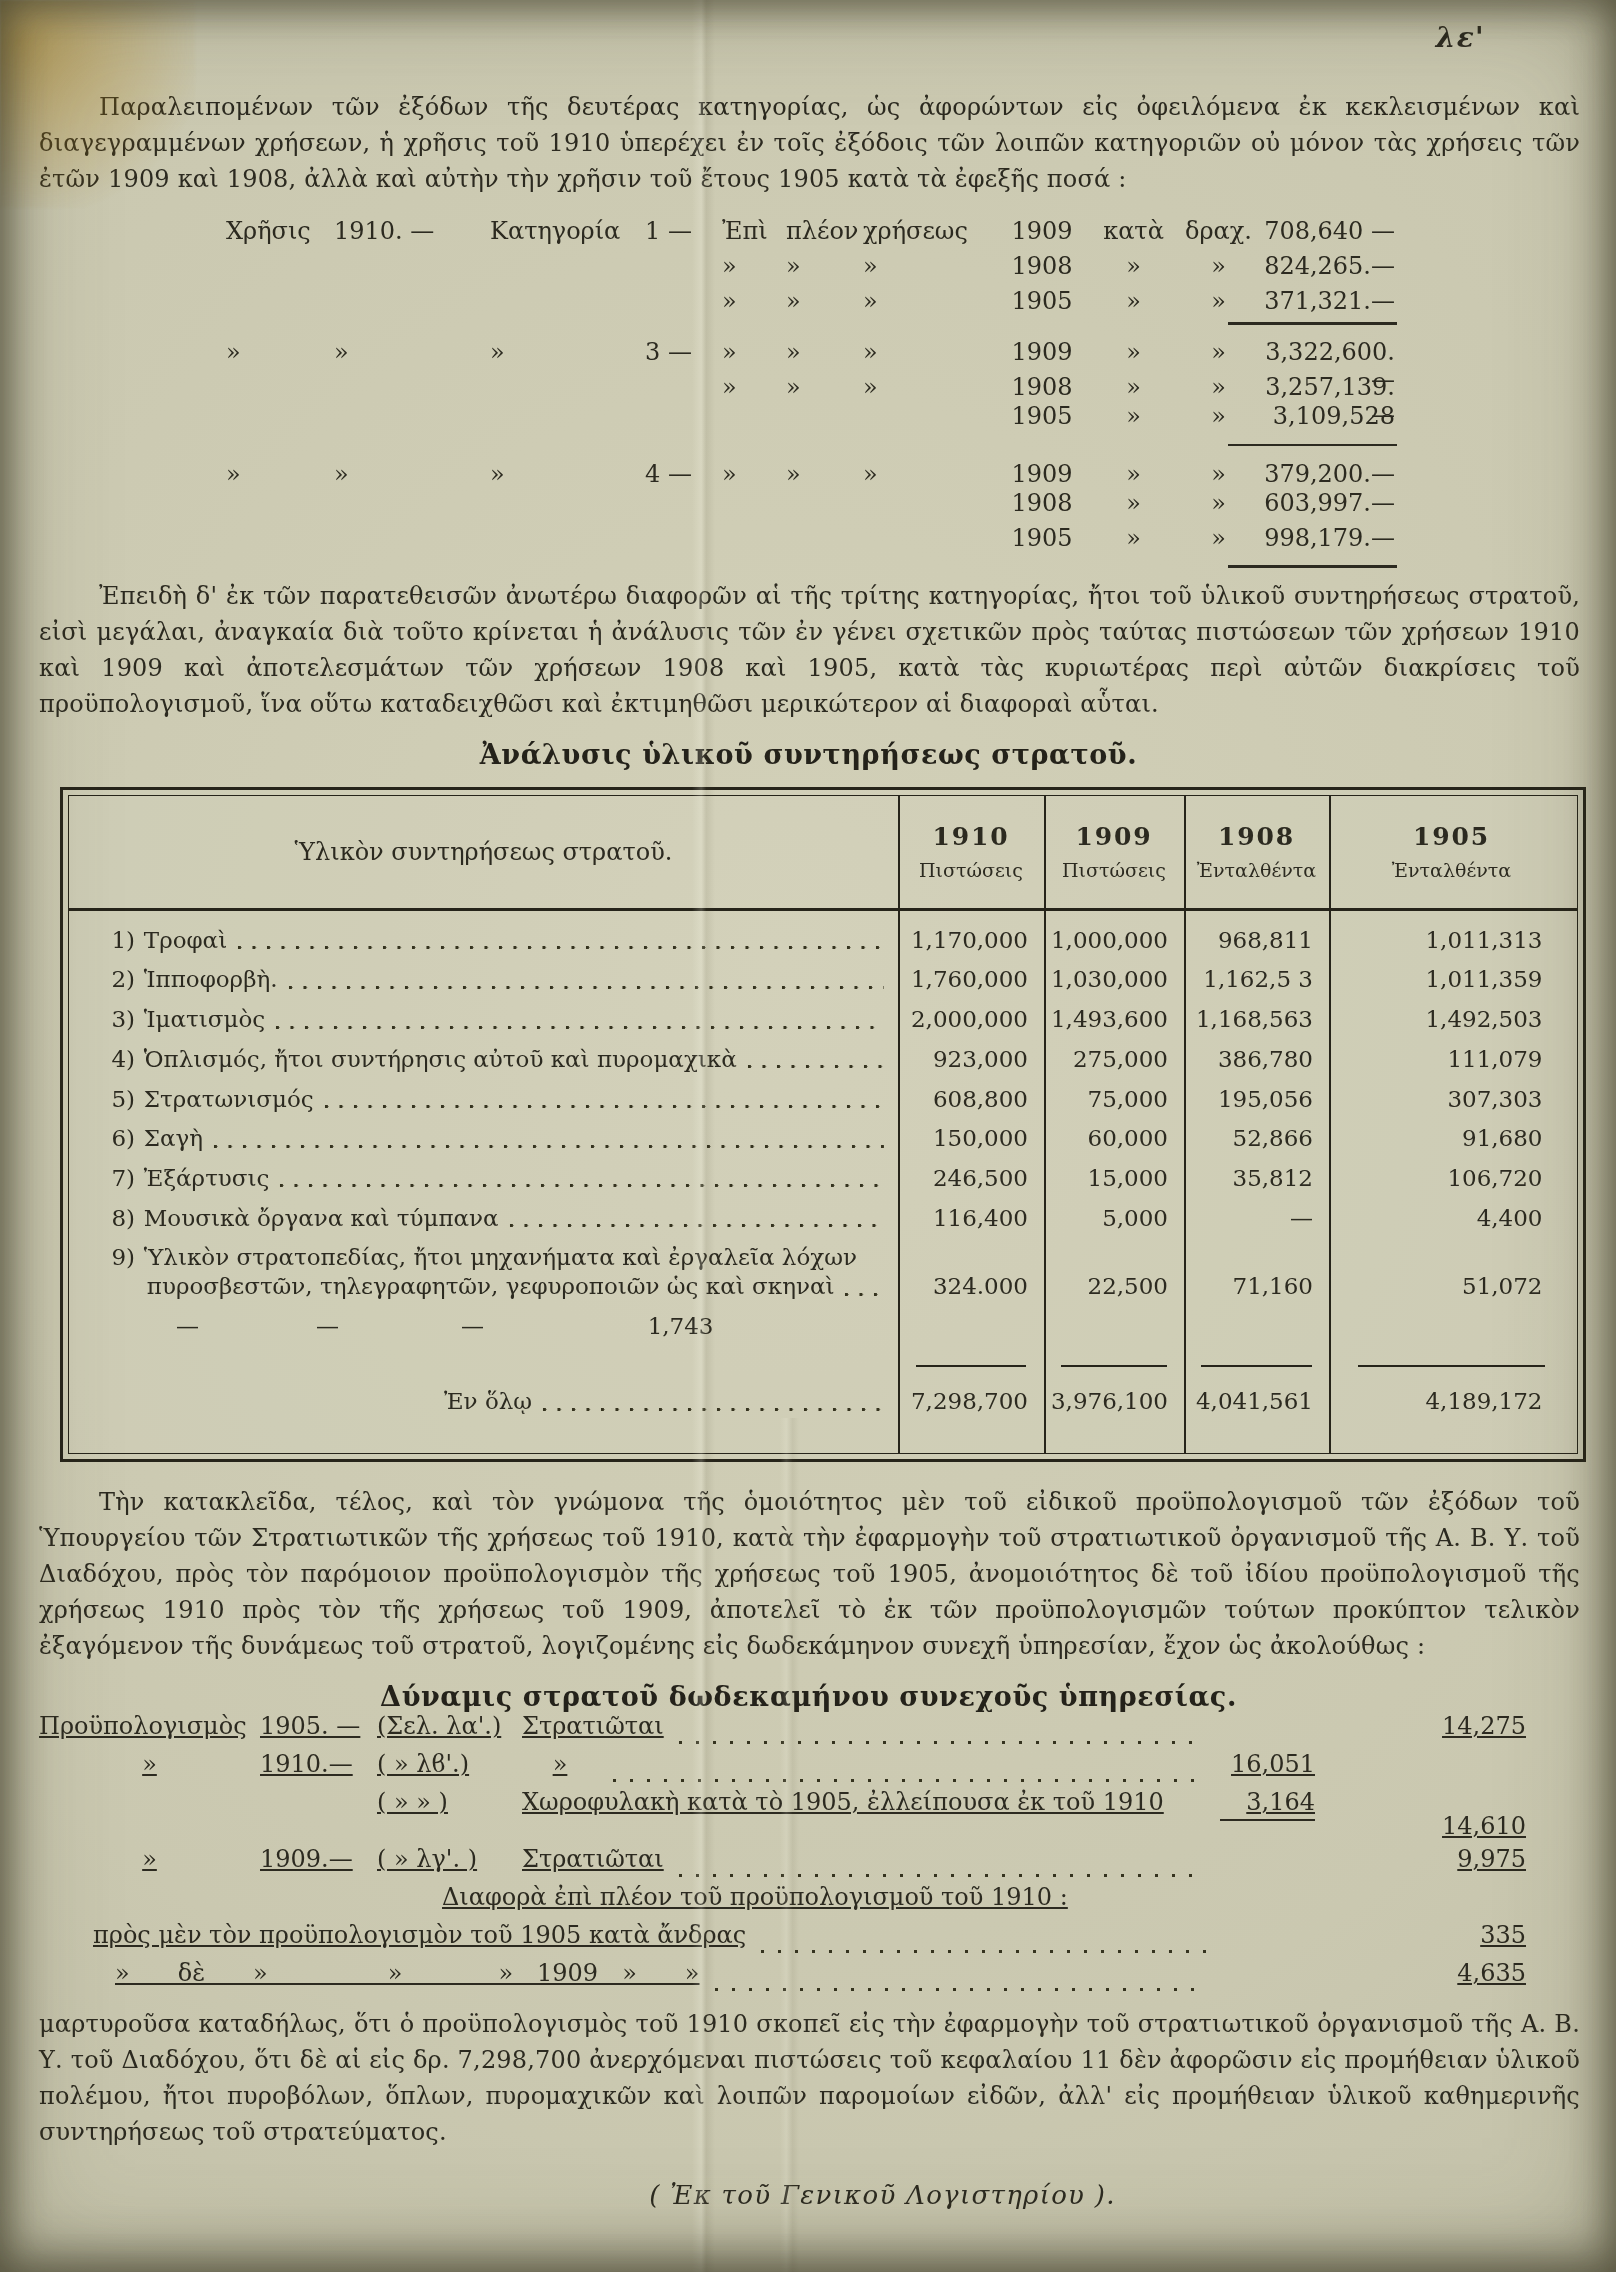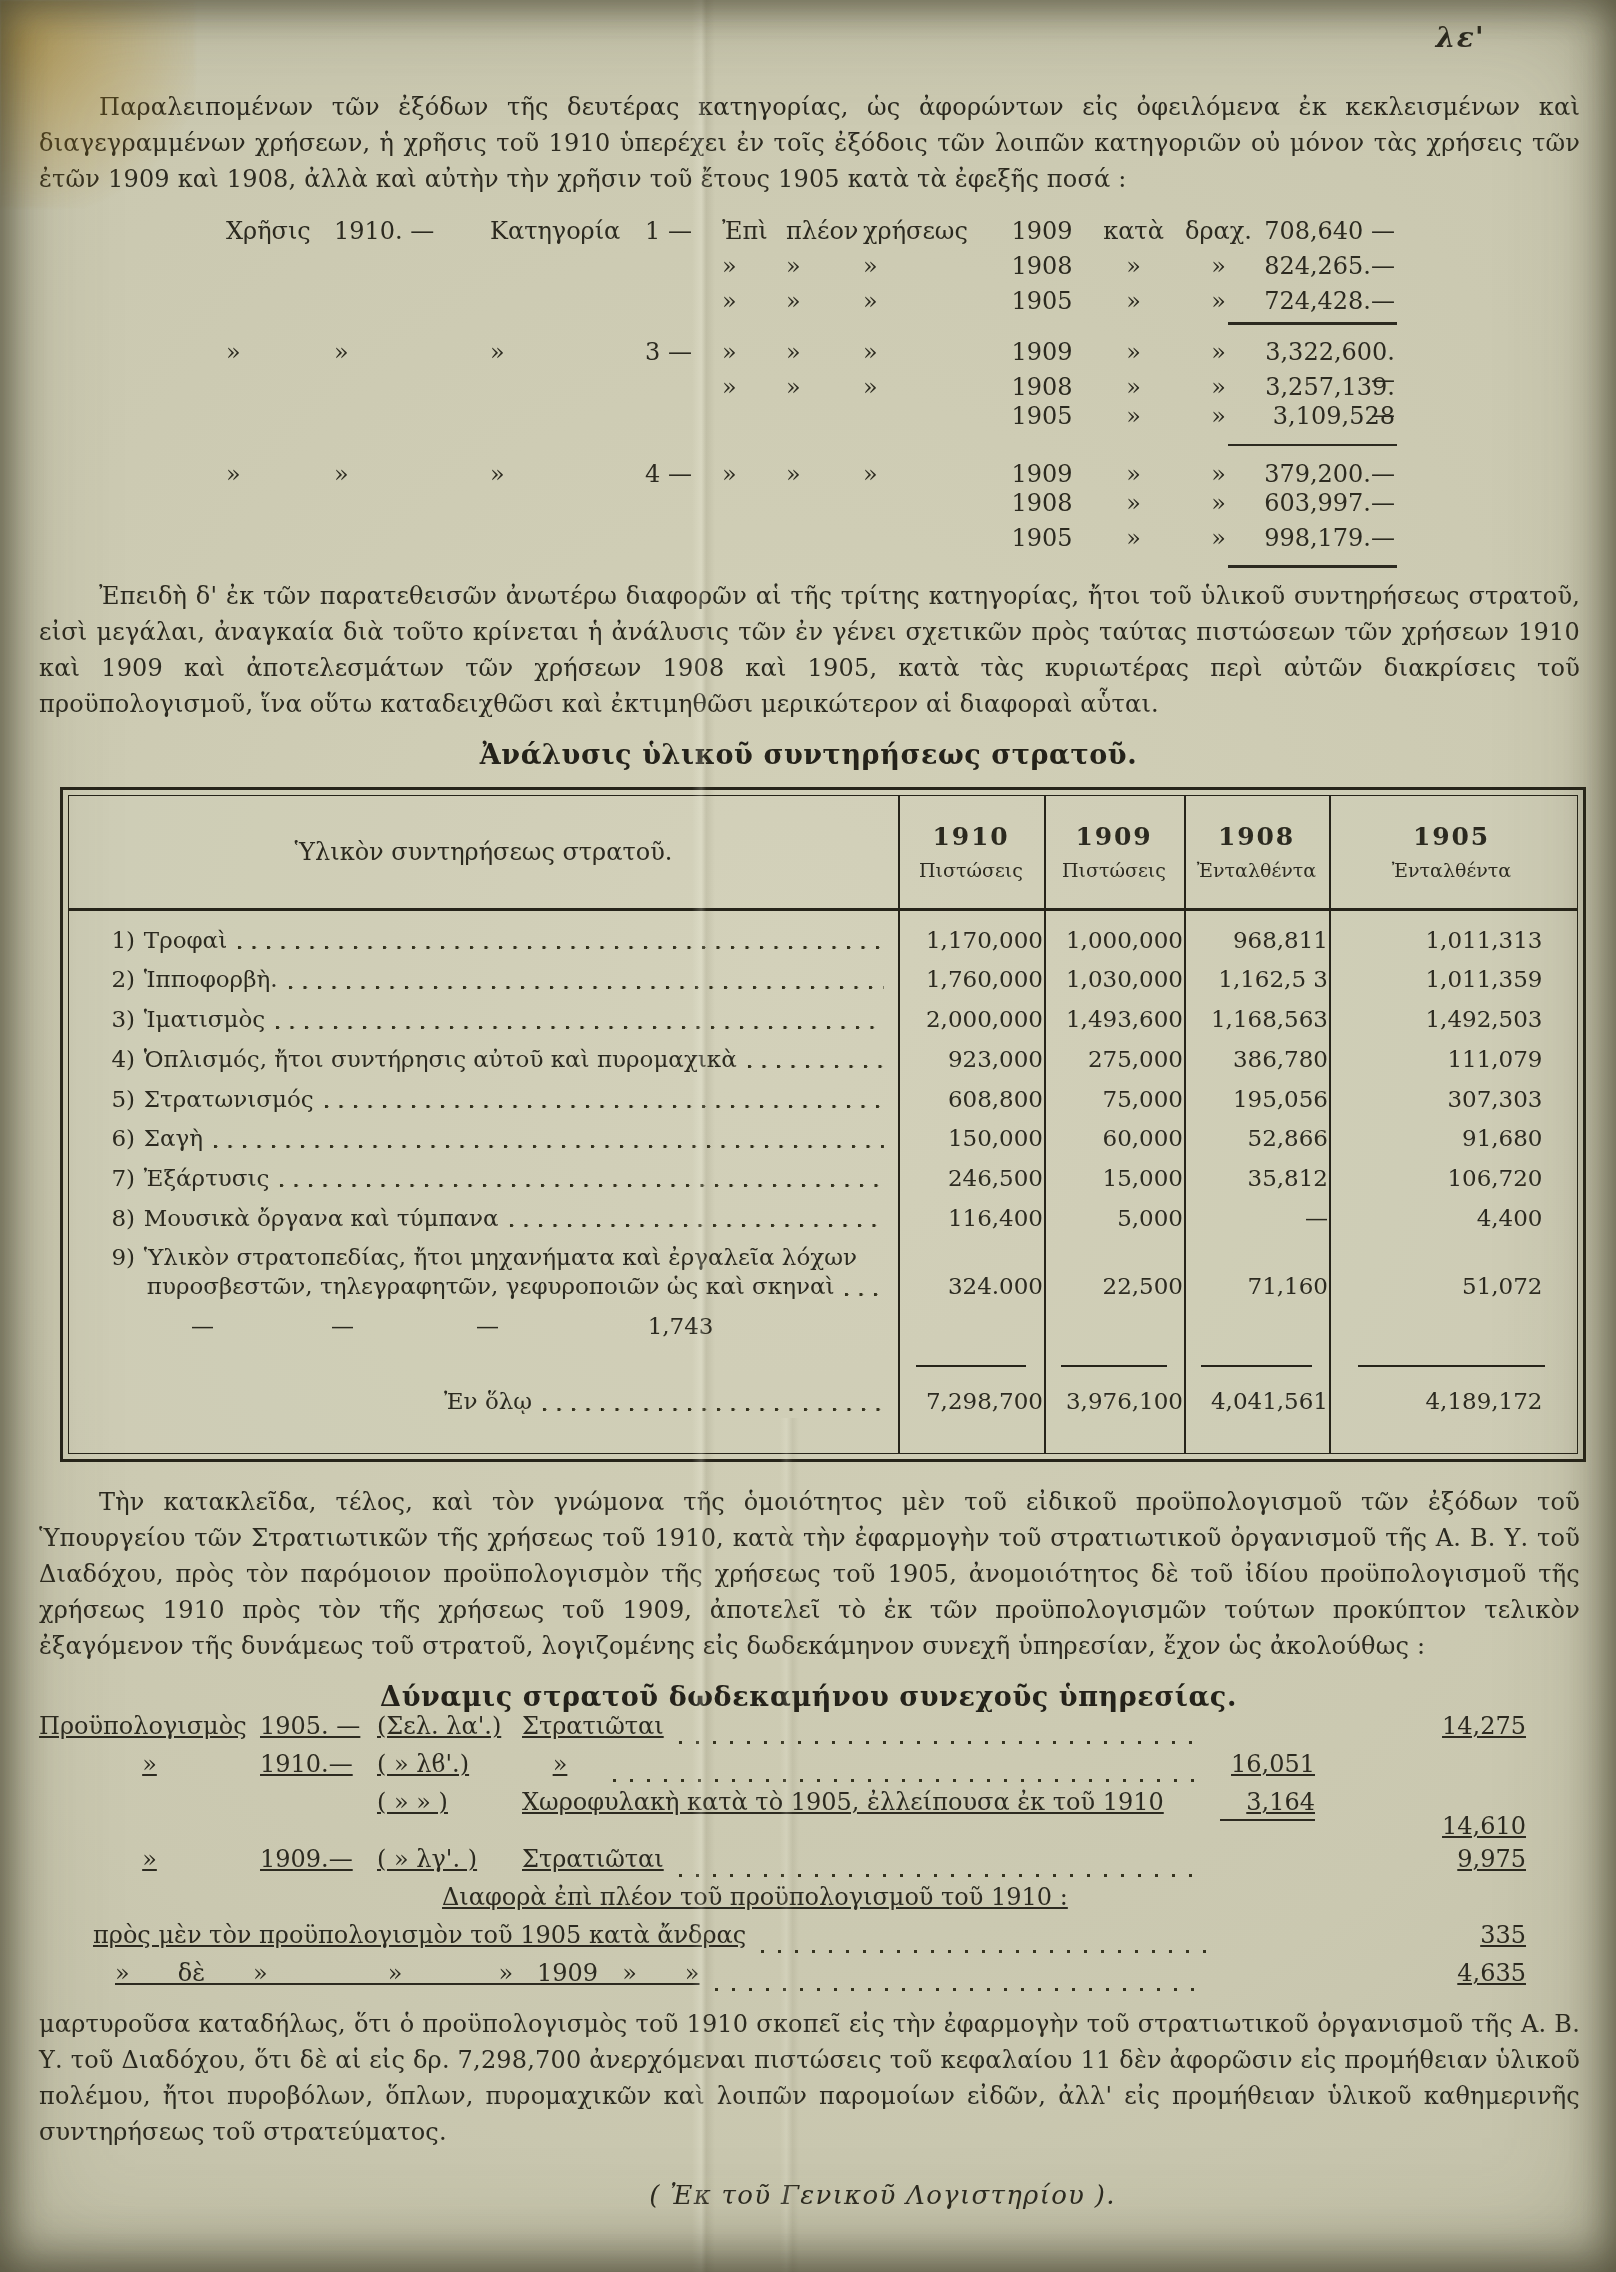--- a/index.html
+++ b/index.html
@@ -65,21 +65,21 @@
   .tbody{padding:15px 0 37px;font-size:23px;position:relative;z-index:2;}
   .trow{display:flex;align-items:flex-end;margin-bottom:10.7px;}
   .tlabelcell{width:829px;flex:none;}
   .lline{display:flex;align-items:baseline;line-height:29px;}
   .lline2{padding-left:69px;}
   .tnum{width:66px;flex:none;text-align:right;}
   .tlabeltext{padding-left:8.8px;}
   .tdots{flex:1;height:5px;margin:0 14px 4.4px 10px;align-self:flex-end;
     background-image:radial-gradient(circle at 2.5px 2.5px,#35331f 1.7px,transparent 2px);
     background-size:14.5px 5px;background-repeat:repeat-x;}
-  .tval{flex:none;text-align:right;padding-right:1px;box-sizing:border-box;line-height:29px;}
+  .tval{flex:none;text-align:right;padding-right:16px;box-sizing:border-box;line-height:29px;}
   .tval.w4{padding-right:31.5px;}
   .prerow{display:flex;margin-top:24px;}
   .prelbl{width:829px;flex:none;}
   .prerule{display:flex;justify-content:center;flex:none;}
   .prl{width:76%;height:2.5px;background:#26241a;}
   .totrow{display:flex;align-items:baseline;margin-top:20px;}
   .totlabel{width:829px;flex:none;display:flex;align-items:baseline;padding-left:375px;box-sizing:border-box;line-height:29px;}
 
   
   .dlist{font-size:24px;text-decoration:underline;}
@@ -150,21 +150,21 @@
       <span class="ca"></span>
         <span class="cb"></span>
         <span class="cc"></span>
         <span class="cd"></span>
         <span class="ce">»</span>
         <span class="cf">»</span>
         <span class="cg">»</span>
         <span class="cy">1905</span>
         <span class="ch">»</span>
         <span class="ci">»</span>
-        <span class="cm">724,428.—</span>
+        <span class="cm">371,321.—</span>
     </div>
     <div class="crule"></div>
     <div class="crow">
       <span class="ca">»</span>
         <span class="cb">»</span>
         <span class="cc">»</span>
         <span class="cd">3 —</span>
         <span class="ce">»</span>
         <span class="cf">»</span>
         <span class="cg">»</span>

